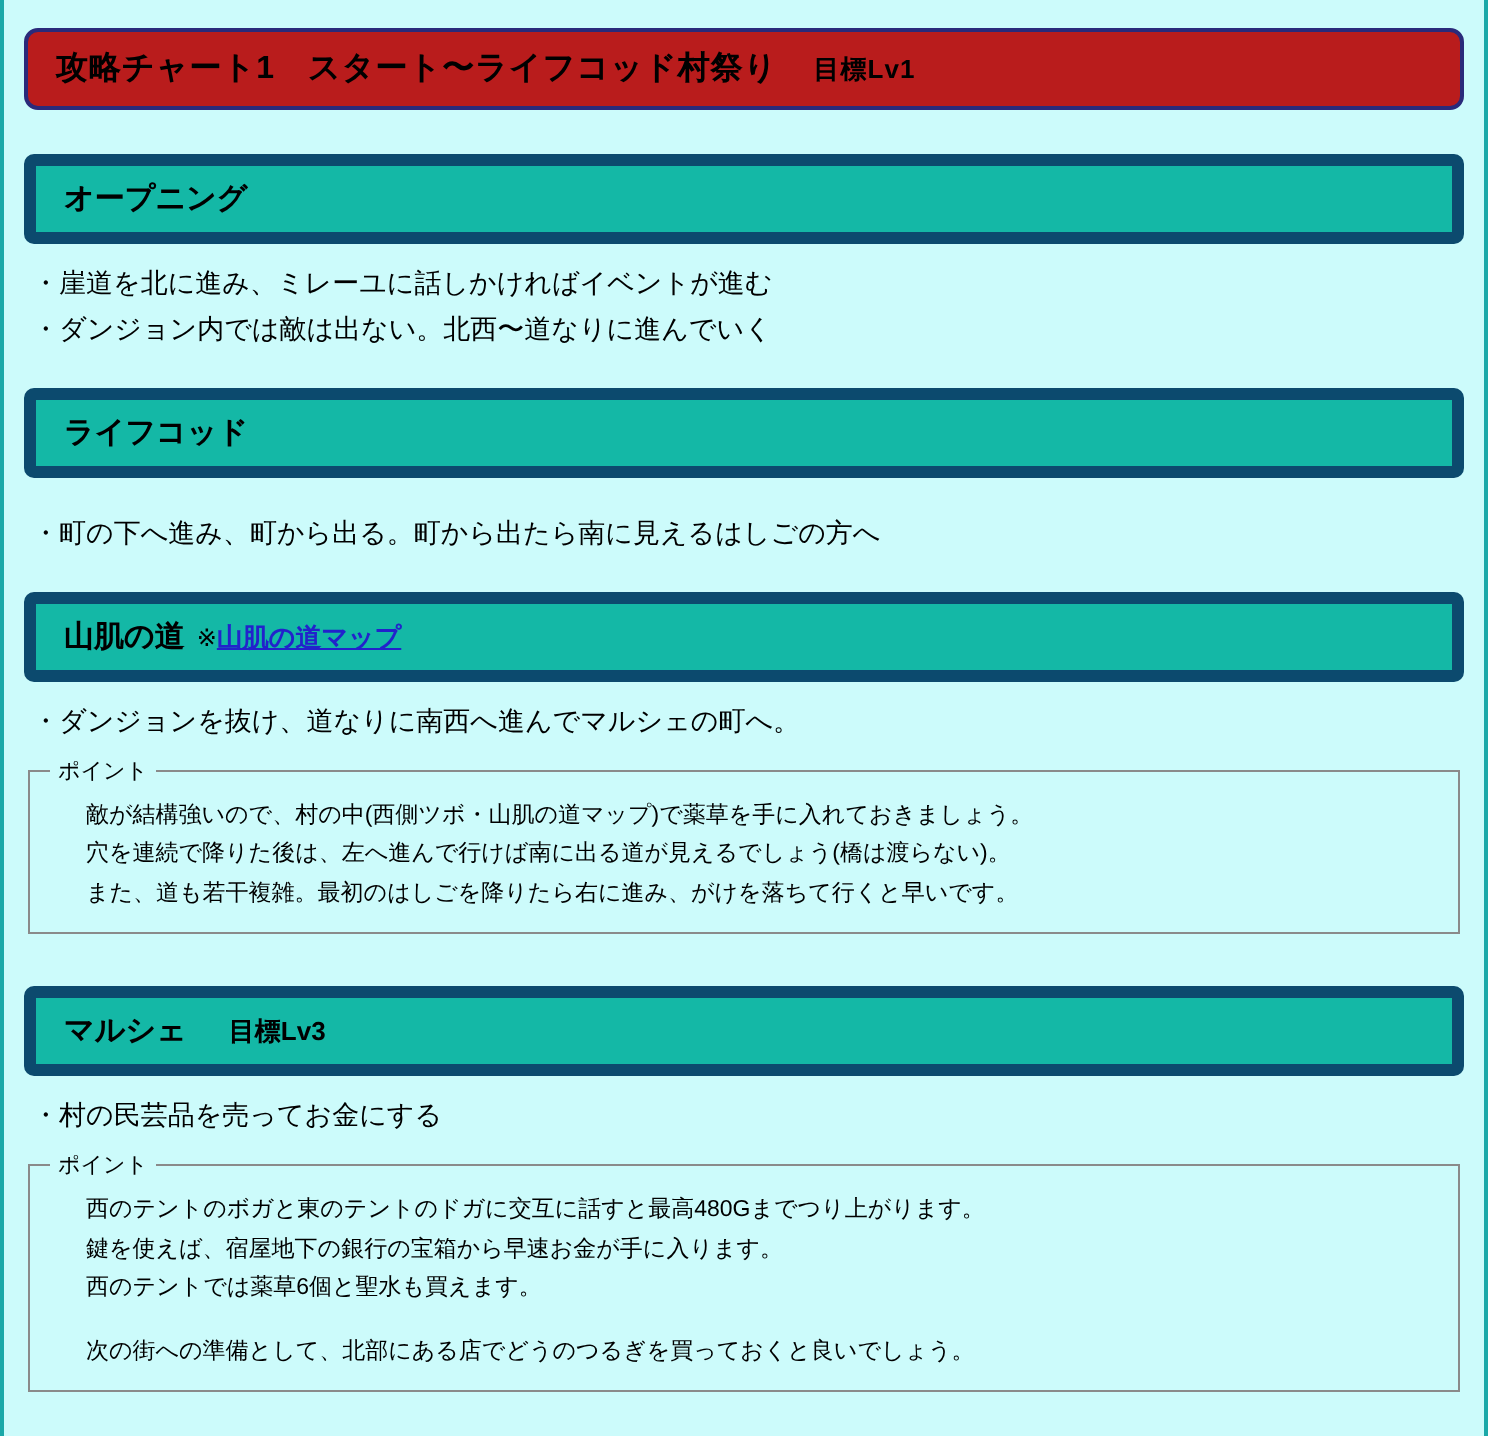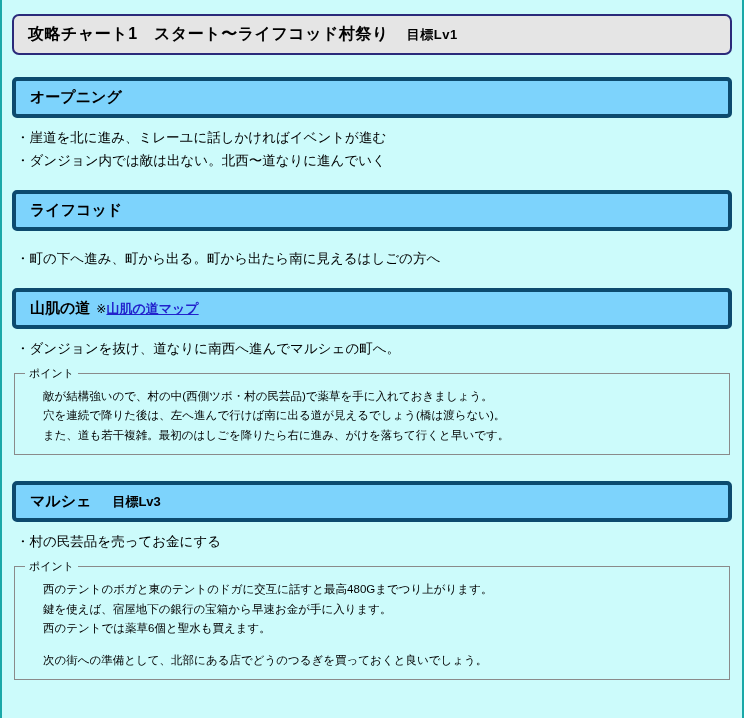--- a/index.html
+++ b/index.html
@@ -22,38 +22,38 @@
     background: #ccfbfb;
     border-left: 2px solid #1aa8a8;
     border-right: 2px solid #1aa8a8;
   }
   .inner {
     padding: 14px 10px 0 10px;
   }
 
   
   .title-bar {
-    background: #e5e5e5;
+    background: #b91c1c;
     border: 2px solid #2a2a7a;
     border-radius: 7px;
     padding: 8px 14px;
     font-size: 16px;
     font-weight: bold;
     letter-spacing: 0.5px;
     margin-bottom: 22px;
   }
   .title-bar .goal {
     font-size: 13px;
     margin-left: 18px;
   }
 
   
   .sec-head {
-    background: #7dd3fc;
-    border: 4px solid #0c4a6e;
+    background: #14b8a6;
+    border: 6px solid #0c4a6e;
     border-radius: 5px;
     padding: 7px 14px;
     font-size: 15px;
     font-weight: bold;
     margin-bottom: 10px;
   }
   .sec-head .sub {
     font-size: 13px;
     font-weight: bold;
     margin-left: 21px;
@@ -130,21 +130,21 @@
 
     <div class="gap-md"></div>
 
     <div class="sec-head">
       <span>山肌の道</span><span class="note">※</span><a class="map-link" href="#">山肌の道マップ</a>
     </div>
     <div class="line">・ダンジョンを抜け、道なりに南西へ進んでマルシェの町へ。</div>
 
     <fieldset class="point-box">
       <legend>ポイント</legend>
-      <div class="point-line">敵が結構強いので、村の中(西側ツボ・村の民芸品)で薬草を手に入れておきましょう。</div>
+      <div class="point-line">敵が結構強いので、村の中(西側ツボ・山肌の道マップ)で薬草を手に入れておきましょう。</div>
       <div class="point-line">穴を連続で降りた後は、左へ進んで行けば南に出る道が見えるでしょう(橋は渡らない)。</div>
       <div class="point-line">また、道も若干複雑。最初のはしごを降りたら右に進み、がけを落ちて行くと早いです。</div>
     </fieldset>
 
     <div class="gap-lg"></div>
 
     <div class="sec-head">
       <span>マルシェ</span><span class="sub">目標Lv3</span>
     </div>
     <div class="line">・村の民芸品を売ってお金にする</div>

